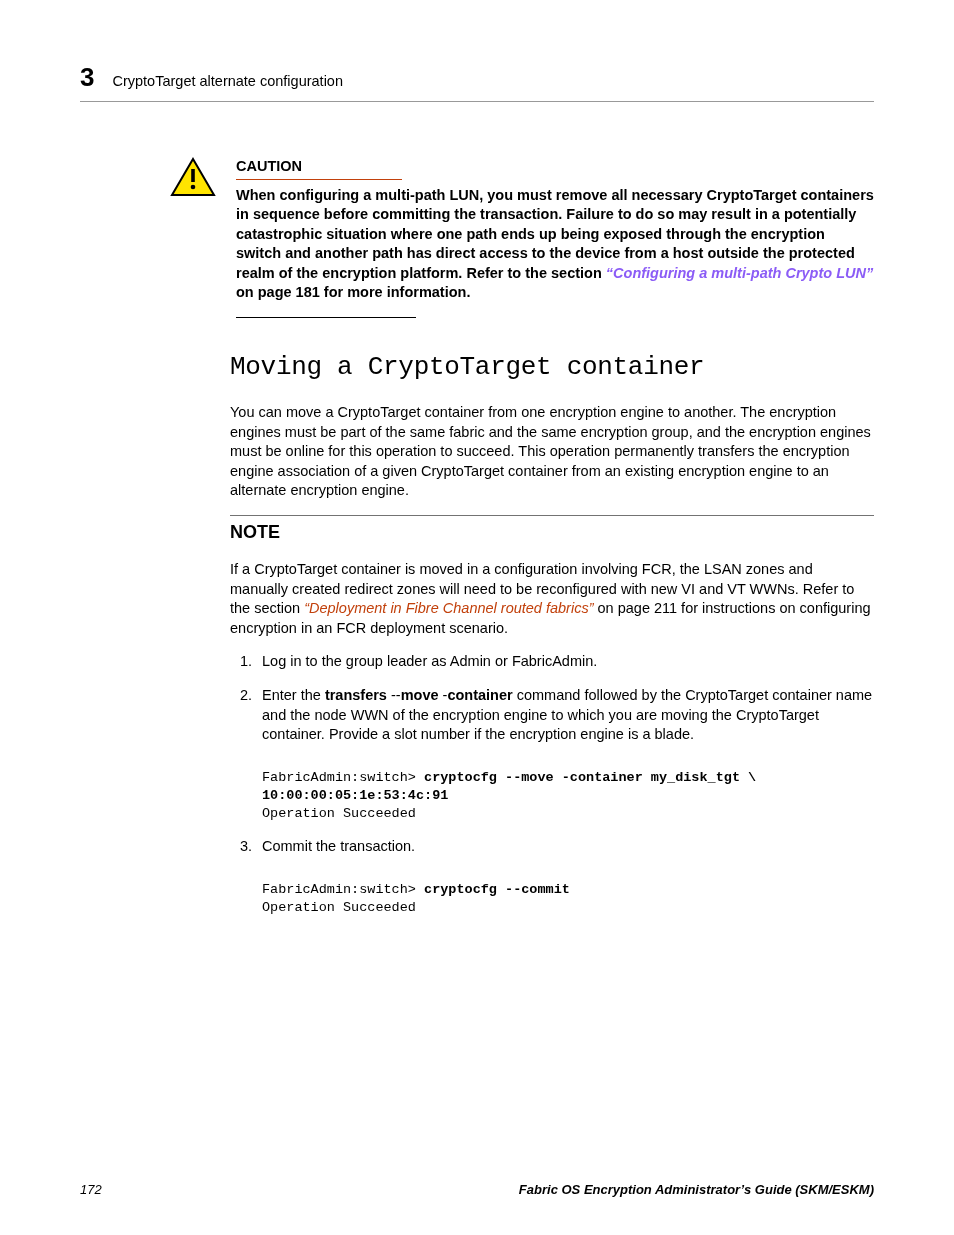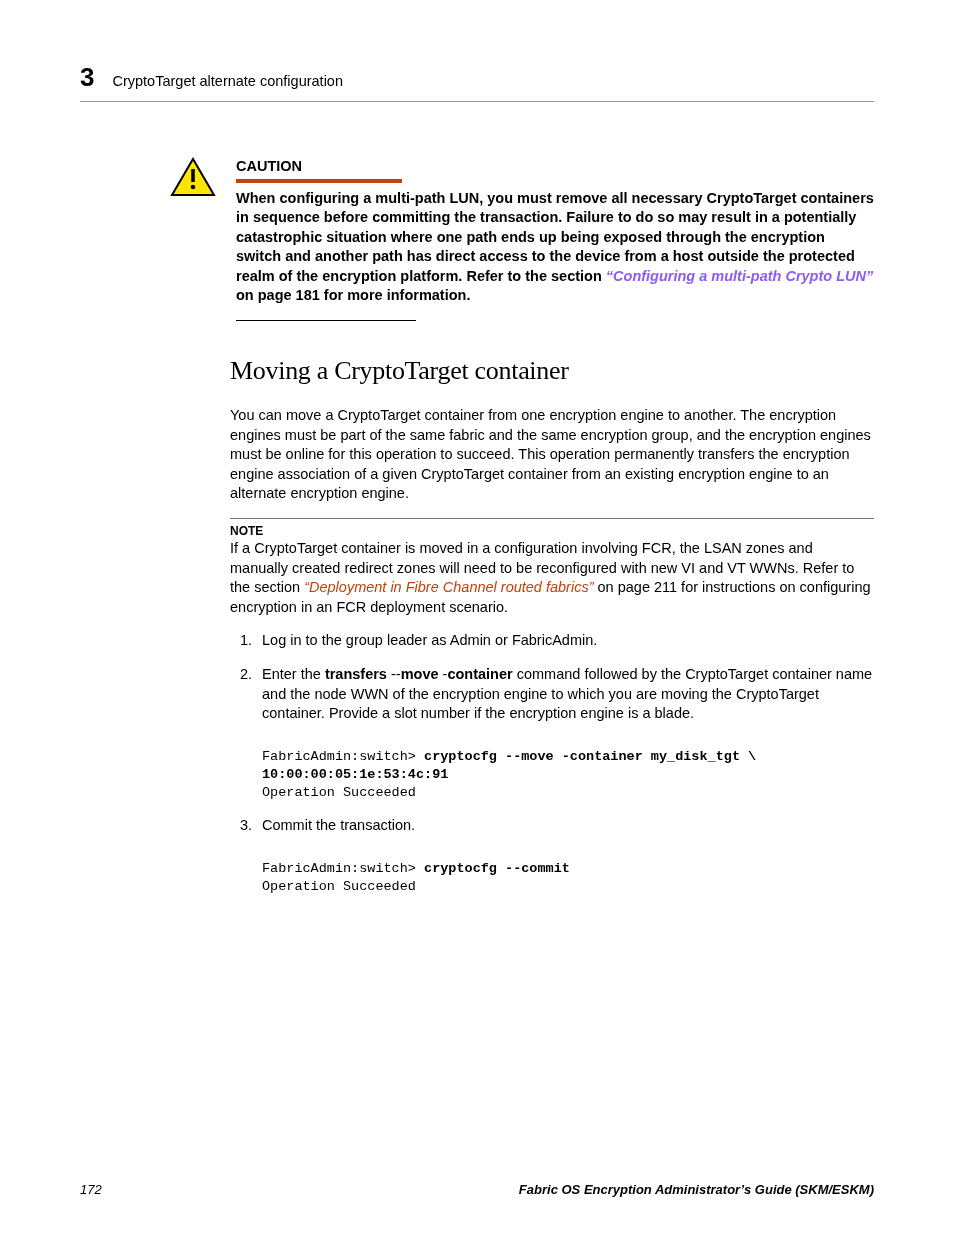--- a/index.html
+++ b/index.html
@@ -43,50 +43,50 @@
     display: flex;
     gap: 20px;
     margin-top: 55px;
     align-items: flex-start;
   }
   .caution-icon { flex: none; margin-left: -60px; }
   .caution-label {
     font-weight: bold;
     font-size: 14.5px;
     display: inline-block;
-    border-bottom: 4px solid #c2410c;
+    border-bottom: 1px solid #c2410c;
     padding-right: 100px;
     padding-bottom: 2px;
     margin-bottom: 6px;
   }
   .caution-body { font-weight: bold; }
   .link { color: #8b5cf6; font-weight: bold; font-style: italic; }
   .link2 { color: #c2410c; font-style: italic; }
   .caution-end-rule {
     border: none;
     border-top: 1px solid #000;
     width: 180px;
     margin-top: 14px;
   }
   h2.section {
-    font-family: Liberation Serif, serif;
+    font-family: Liberation Mono, monospace;
     font-weight: normal;
     font-size: 26px;
     margin-top: 32px;
     margin-bottom: 18px;
     letter-spacing: -0.3px;
   }
   .para { margin-bottom: 14px; }
   .note-rule {
     border: none;
     border-top: 1px solid #000;
     margin-bottom: 4px;
     opacity:.55;
   }
-  .note-label { font-weight: bold; font-size: 12px; margin-bottom: 0; }
+  .note-label { font-weight: bold; font-size: 18px; margin-bottom: 16px; }
   ol.steps {
     list-style: decimal;
     padding-left: 26px;
     margin-top: 14px;
   }
   ol.steps > li { padding-left: 6px; margin-bottom: 14px; }
   .cmd-inline { font-weight: bold; }
   pre.code {
     font-family: "Courier New", monospace;
     font-size: 13.5px;

